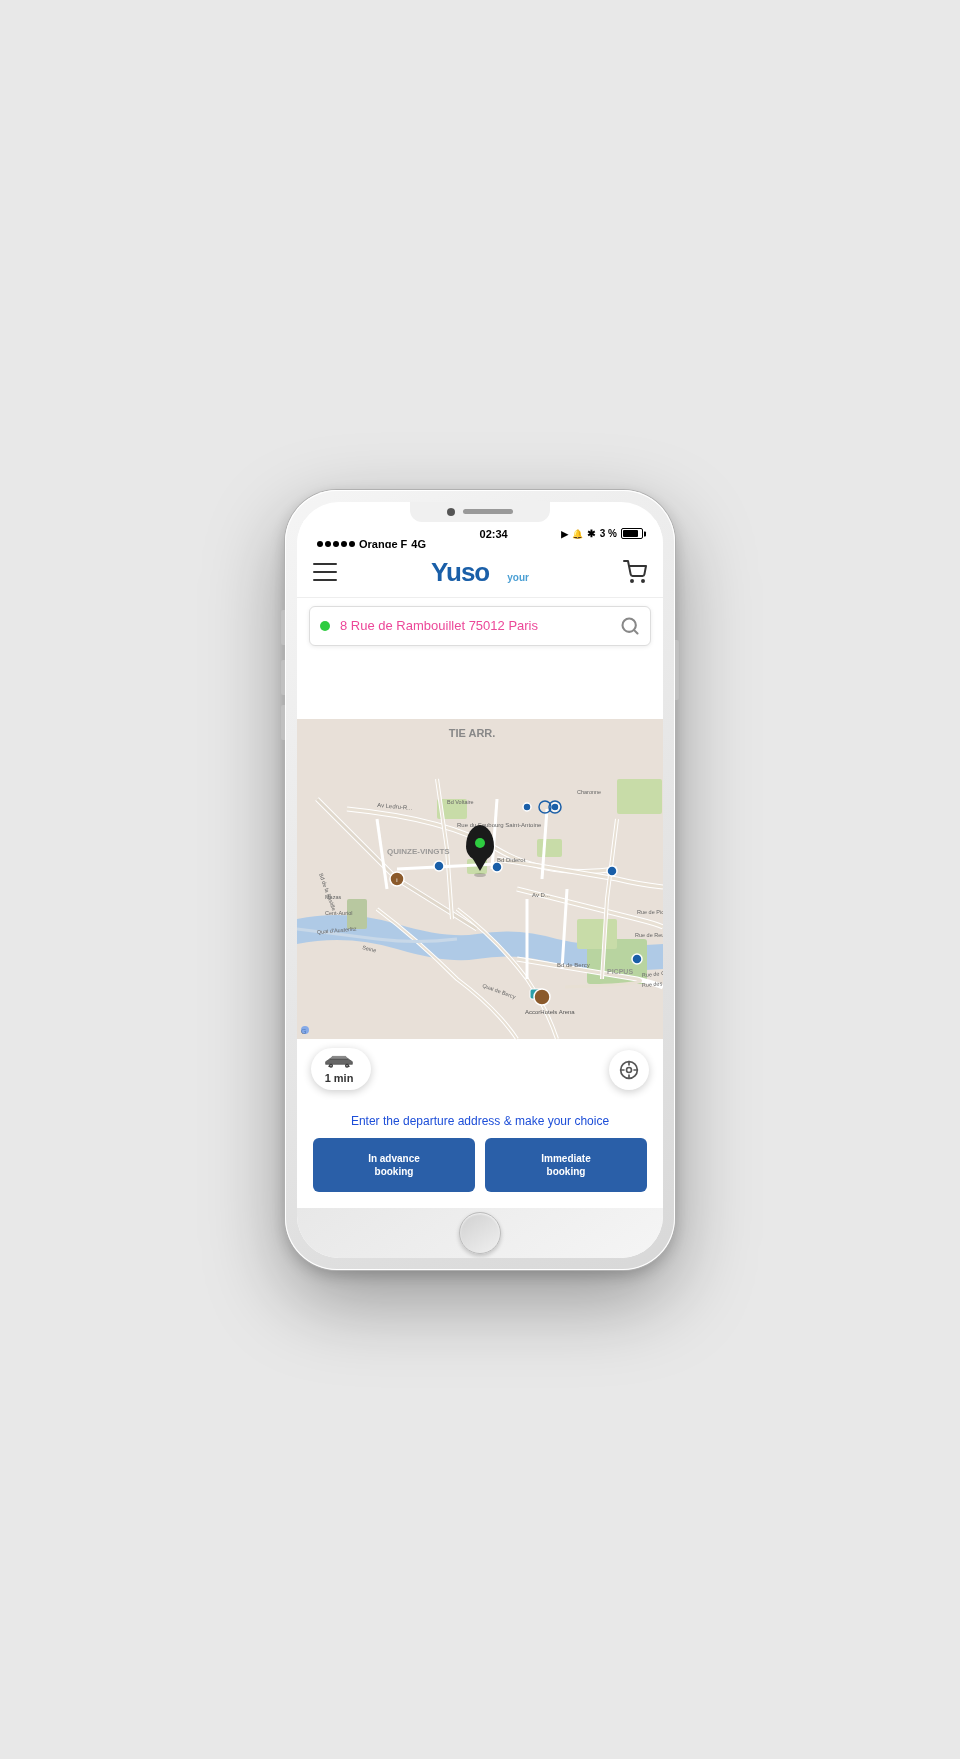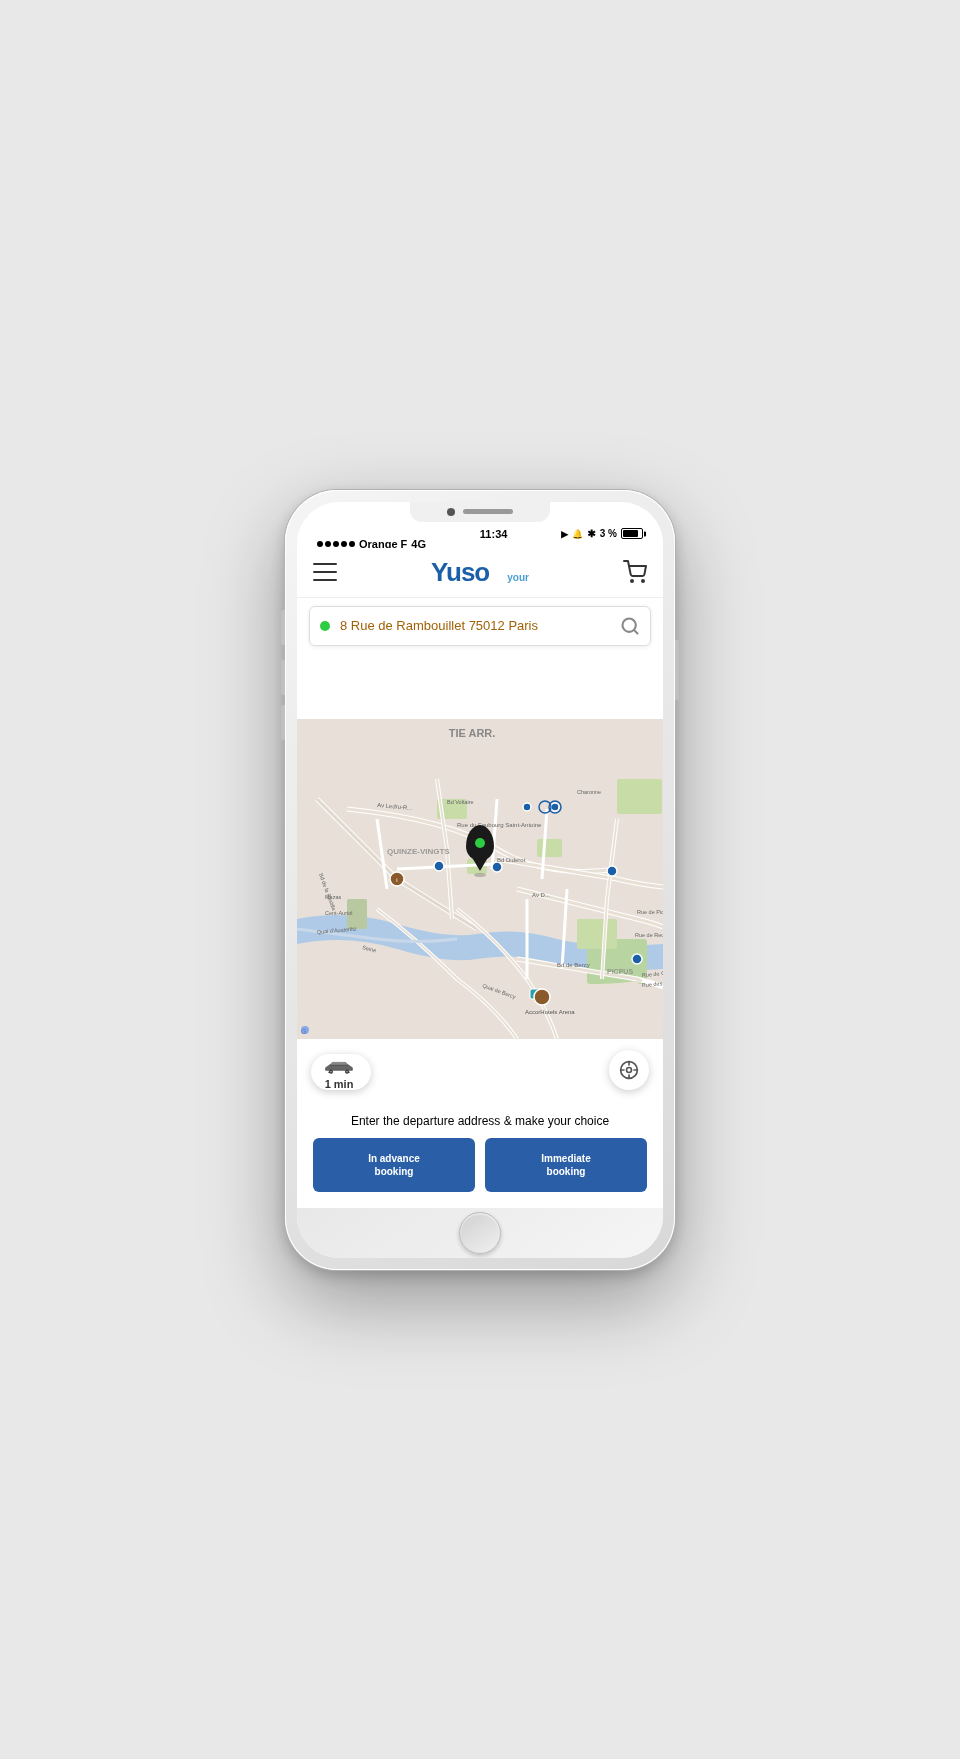--- a/index.html
+++ b/index.html
@@ -221,21 +221,21 @@
     .location-dot {
       width: 10px;
       height: 10px;
       background: #2ecc40;
       border-radius: 50%;
       flex-shrink: 0;
     }
     .search-text {
       flex: 1;
       font-size: 13px;
-      color: #a16207;
+      color: #ec4899;
     }
     .search-icon-btn {
       width: 20px;
       height: 20px;
       cursor: pointer;
       flex-shrink: 0;
     }
 
     
     .map-container {
@@ -253,21 +253,21 @@
       left: 0;
     }
 
     
     .car-time-badge {
       position: absolute;
       bottom: 14px;
       left: 14px;
       background: #fff;
       border-radius: 50px;
-      padding: 6px 12px 0 8px;
+      padding: 6px 12px 6px 8px;
       display: flex;
       flex-direction: column;
       align-items: center;
       box-shadow: 0 2px 8px rgba(0,0,0,0.2);
       font-size: 11px;
       font-weight: 700;
       color: #333;
       min-width: 60px;
       cursor: pointer;
     }
@@ -293,21 +293,21 @@
 
     
     .bottom-section {
       background: #fff;
       padding: 10px 16px 16px;
       flex-shrink: 0;
     }
     .instruction-text {
       text-align: center;
       font-size: 12px;
-      color: #000000;
+      color: #1d4ed8;
       margin-bottom: 10px;
     }
     .booking-buttons {
       display: flex;
       gap: 10px;
     }
     .booking-btn {
       flex: 1;
       background: #2a5fa8;
       color: #fff;
@@ -401,21 +401,21 @@
         <div class="signal-dots">
           <div class="signal-dot"></div>
           <div class="signal-dot"></div>
           <div class="signal-dot"></div>
           <div class="signal-dot"></div>
           <div class="signal-dot"></div>
         </div>
         <span>Orange F</span>
         <span>4G</span>
       </div>
-      <span>11:34</span>
+      <span>02:34</span>
       <div class="status-right">
 
         <span style="font-size:9px;">▶</span>
 
         <span style="font-size:9px;">🔔</span>
 
         <span style="font-size:10px; font-weight:900;">✱</span>
         <span>3 %</span>
         <div class="battery-icon">
           <div class="battery-fill"></div>

